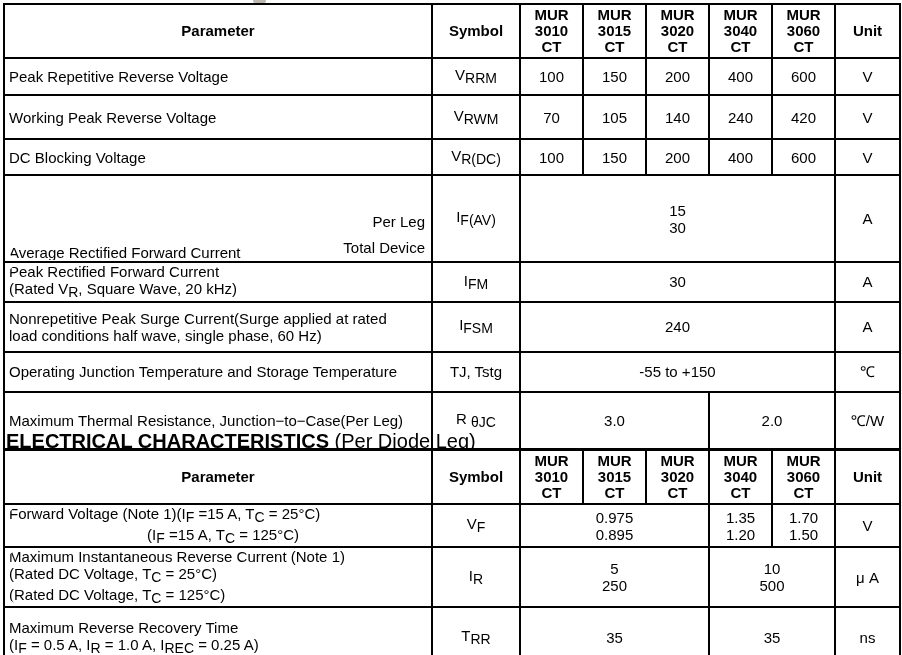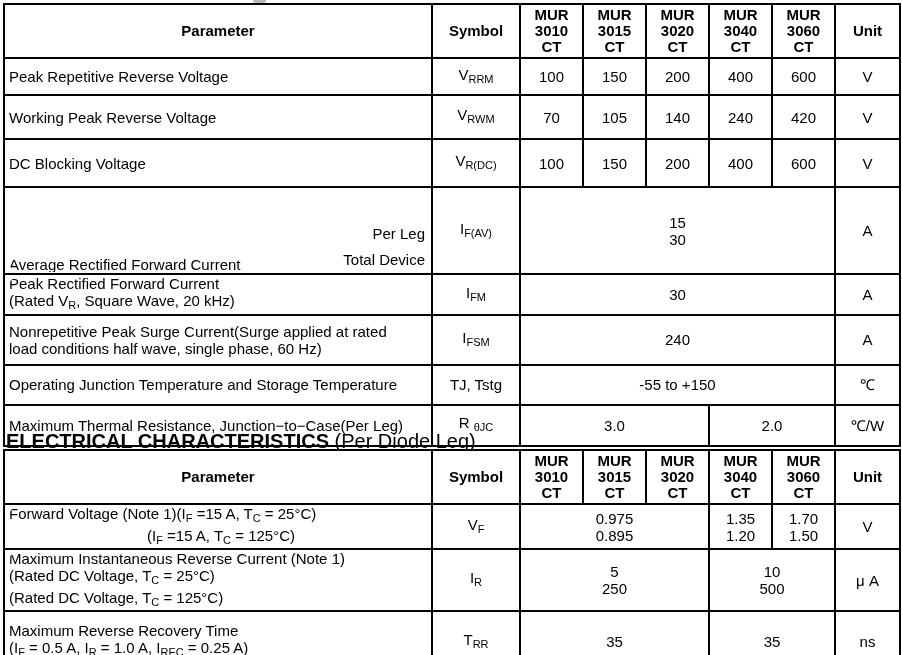--- a/index.html
+++ b/index.html
@@ -5,21 +5,21 @@
   html,body{margin:0;padding:0;}
   body{width:902px;height:655px;background:#ffffff;color:#000;position:relative;overflow:hidden;
        font-family:"Liberation Sans",sans-serif;}
   table.t{border-collapse:collapse;table-layout:fixed;position:absolute;border:2px solid #000;background:#fff;}
   .t td{border:2px solid #000;font-size:15px;line-height:17px;vertical-align:middle;padding:0 4px;overflow:hidden;}
   .c{text-align:center;}
   .b{font-weight:bold;}
   .pre{white-space:pre-line;}
   .param{text-align:left;padding:1px 9px;border-radius:18px;}
   .hdr td{line-height:16px;height:52px;}
-  .sb{font-size:11px;vertical-align:-2.5px;}
+  .sb{font-size:14px;vertical-align:-2.5px;}
   .split{display:flex;justify-content:space-between;align-items:flex-end;}
   .rlines{white-space:pre-line;text-align:right;line-height:26px;padding-right:2px;margin-top:33px;}
   .heading{position:absolute;left:6px;top:428px;font-size:20px;line-height:26px;}
   .hb{font-weight:bold;}
   .ind{padding-left:138px;}
   .vtop{vertical-align:top;padding-top:2px;}
   .vbot{vertical-align:bottom;padding-bottom:3px;}
   .lh16{line-height:16px;}
   .artifact{position:absolute;left:253px;top:0;width:13px;height:4px;background:#bfb8b0;border-radius:0 0 5px 5px;}
 </style>
@@ -75,21 +75,21 @@
     <tr style="height:44px">
       <td class="param">Working Peak Reverse Voltage</td>
       <td class="c">V<span class="sb">RWM</span></td>
       <td class="c">70</td>
       <td class="c">105</td>
       <td class="c">140</td>
       <td class="c">240</td>
       <td class="c">420</td>
       <td class="c">V</td>
     </tr>
-    <tr style="height:48px">
+    <tr style="height:36px">
       <td class="param">DC Blocking Voltage</td>
       <td class="c">V<span class="sb">R(DC)</span></td>
       <td class="c">100</td>
       <td class="c">150</td>
       <td class="c">200</td>
       <td class="c">400</td>
       <td class="c">600</td>
       <td class="c">V</td>
     </tr>
     <tr style="height:38px">
@@ -116,21 +116,21 @@
       <td class="c">I<span class="sb">FSM</span></td>
       <td class="c" colspan="5">240</td>
       <td class="c">A</td>
     </tr>
     <tr style="height:40px">
       <td class="param">Operating Junction Temperature and Storage Temperature</td>
       <td class="c">TJ, Tstg</td>
       <td class="c" colspan="5">-55 to +150</td>
       <td class="c">℃</td>
     </tr>
-    <tr style="height:41px">
+    <tr style="height:57px">
       <td class="param">Maximum Thermal Resistance, Junction−to−Case(Per Leg)</td>
       <td class="c">R <span class="sb">θJC</span></td>
       <td class="c" colspan="3">3.0</td>
       <td class="c" colspan="2">2.0</td>
       <td class="c">℃/W</td>
     </tr>
   </tbody>
     </table>
 
   <div class="heading">

